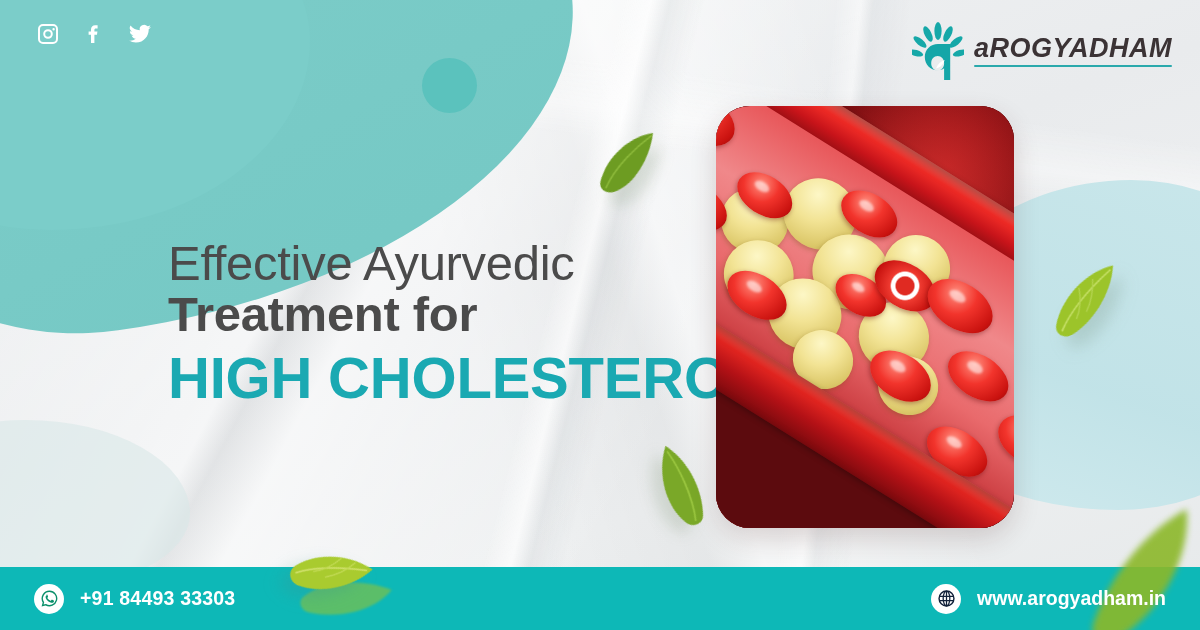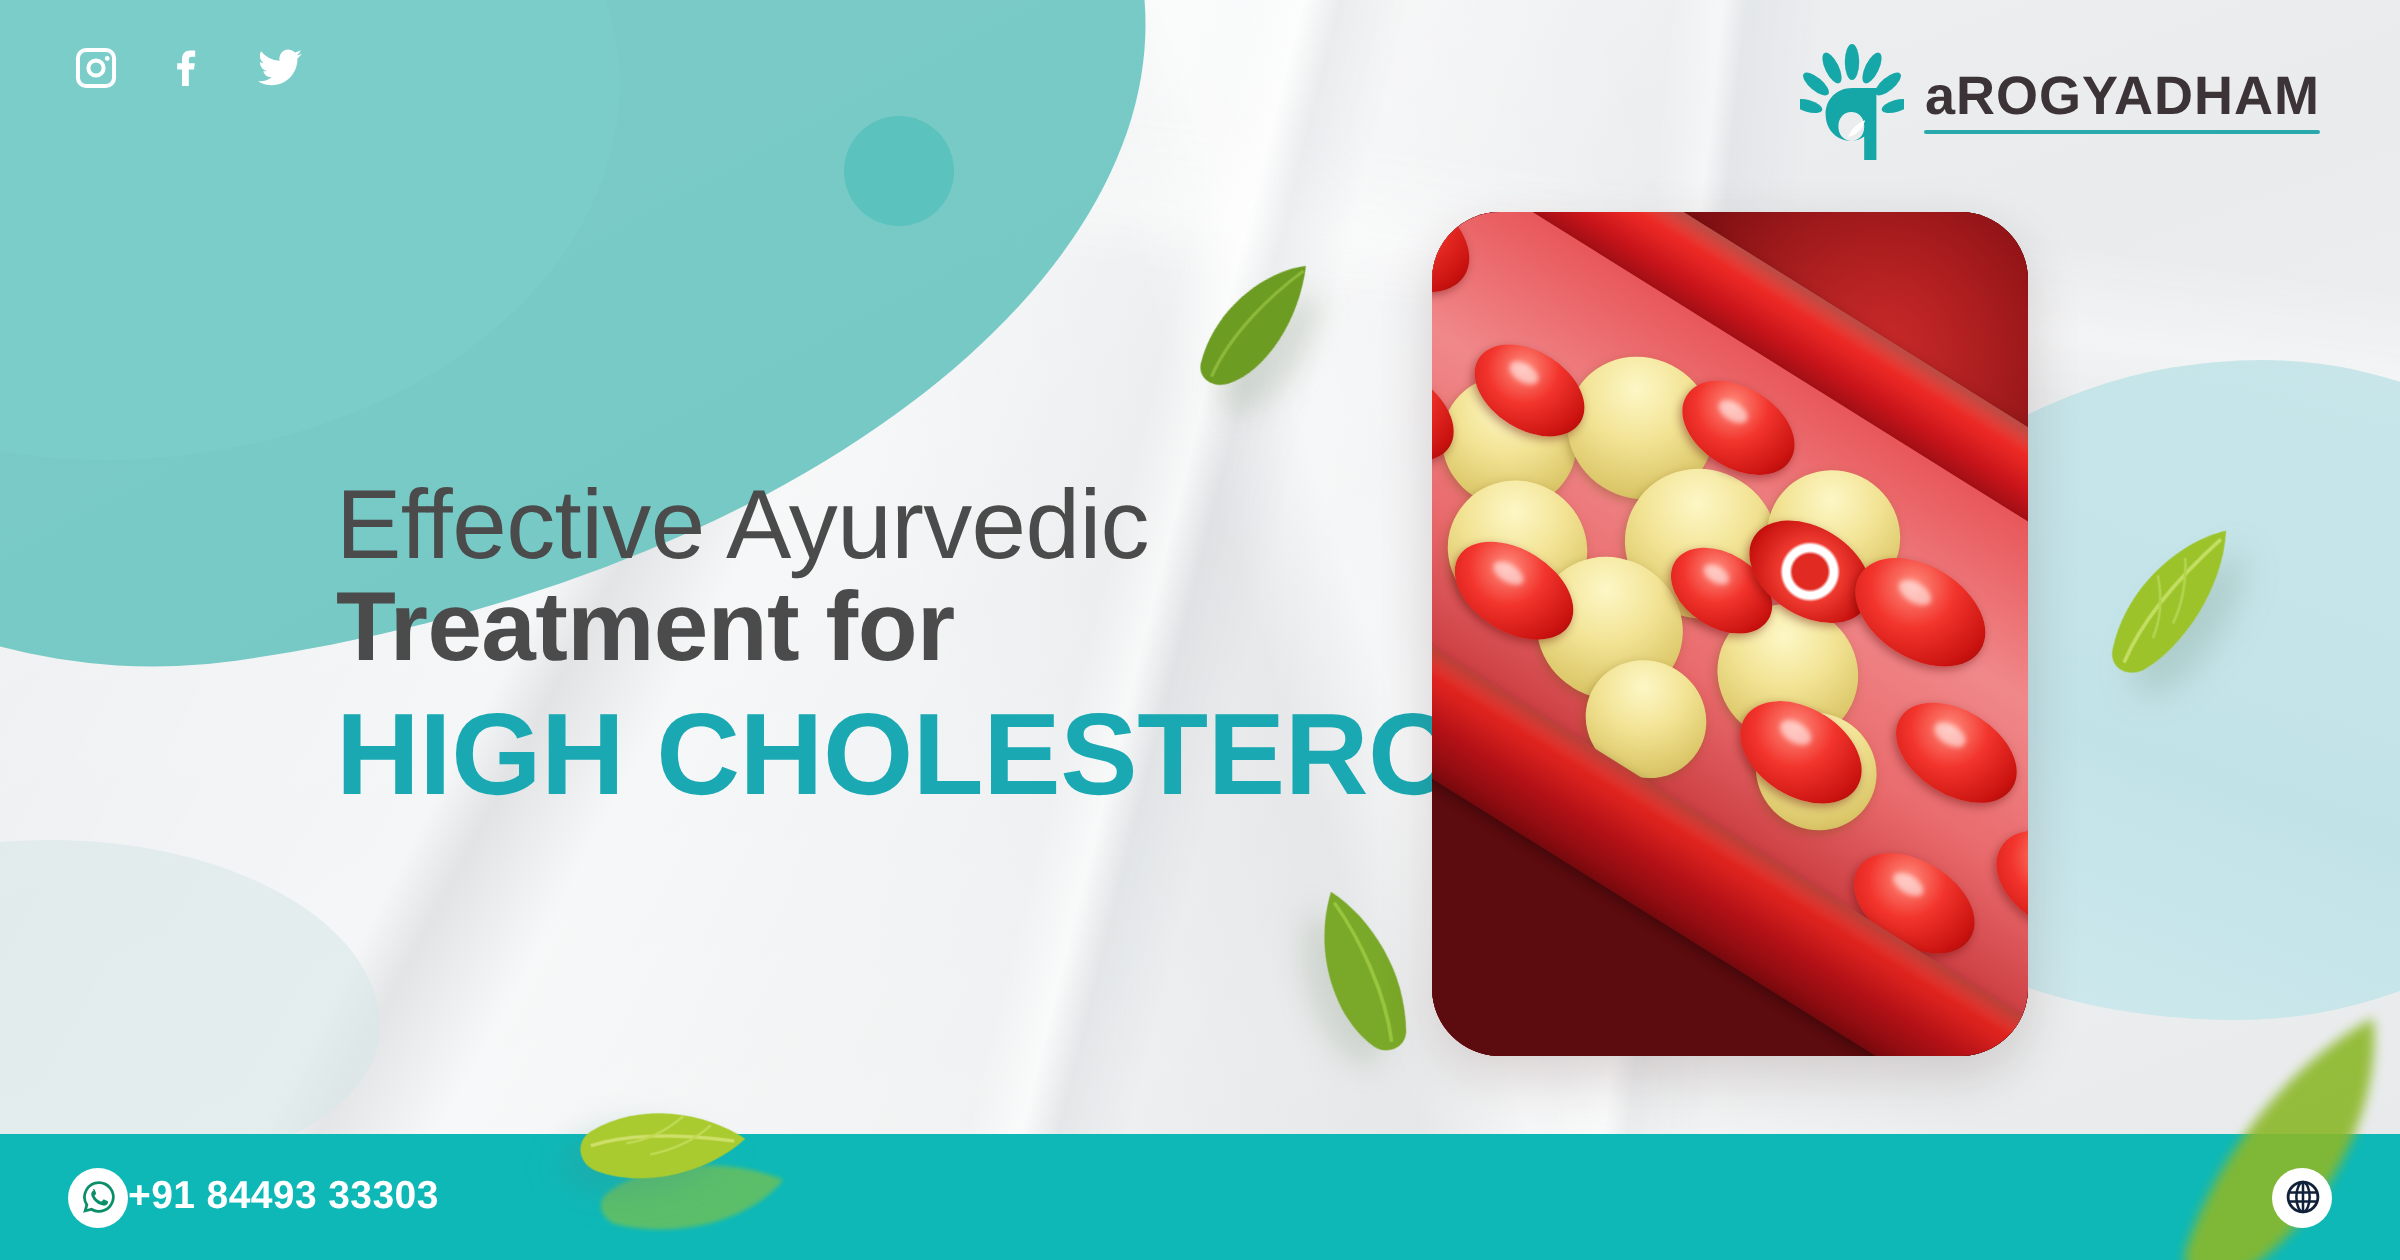--- a/index.html
+++ b/index.html
@@ -54,21 +54,21 @@
     background:#d9e7e8;opacity:.6;
     border-radius:50% 50% 45% 55% / 60% 55% 45% 40%;
   }
 
   
   .socials{position:absolute;left:36px;top:22px;display:flex;gap:22px;align-items:center;z-index:7;}
   .soc{width:24px;height:24px;display:block;}
   .soc svg{width:100%;height:100%;display:block;fill:#ffffff;}
 
   
-  .logo{position:absolute;right:40px;top:22px;display:flex;align-items:center;gap:10px;z-index:8;}
+  .logo{position:absolute;right:28px;top:22px;display:flex;align-items:center;gap:10px;z-index:8;font-style:italic;}
   .logo-mark{width:52px;height:60px;position:relative;flex:0 0 auto;}
   .logo-mark svg{width:100%;height:100%;display:block;}
   .logo-txt{display:flex;flex-direction:column;align-items:stretch;}
   .logo-name{
     font-family:"Liberation Sans Narrow","Liberation Sans",sans-serif;
     font-weight:700;font-size:27px;letter-spacing:.5px;color:#3b3335;
     line-height:1;text-transform:uppercase;
   }
   .logo-name .lead{text-transform:lowercase;}
   .logo-rule{height:2px;background:#2aa9ac;margin:3px 0 3px;border-radius:2px;}
@@ -159,21 +159,21 @@
   
   .footer{
     position:absolute;left:0;bottom:0;width:1200px;height:63px;
     background:#0db8b7;z-index:9;
   }
   .footer-leaf{position:absolute;bottom:0;pointer-events:none;z-index:10;}
   .footer-inner{
     position:relative;z-index:12;height:100%;display:flex;align-items:center;
     justify-content:space-between;padding:0 34px;box-sizing:border-box;
   }
-  .f-item{display:flex;align-items:center;}
+  .f-item{display:flex;align-items:center;gap:16px;}
   .f-ico{
     width:30px;height:30px;border-radius:50%;background:#ffffff;
     display:flex;align-items:center;justify-content:center;flex:0 0 auto;
   }
   .f-ico svg{width:19px;height:19px;display:block;}
   .f-txt{
     color:#ffffff;font-size:19.5px;font-weight:700;letter-spacing:.2px;
     font-family:"Liberation Sans",sans-serif;
   }
   .f-txt.url{letter-spacing:0;}
@@ -327,17 +327,18 @@
       </div>
 
       <div class="f-item">
         <span class="f-ico">
           <svg viewBox="0 0 24 24">
               <circle cx="12" cy="12" r="9.4" fill="none" stroke="#12213a" stroke-width="1.8"></circle>
               <ellipse cx="12" cy="12" rx="4.2" ry="9.4" fill="none" stroke="#12213a" stroke-width="1.6"></ellipse>
               <path d="M2.8 9.2h18.4M2.8 14.8h18.4M12 2.6v18.8" stroke="#12213a" stroke-width="1.6" fill="none"></path>
             </svg>
         </span>
+        <span class="f-txt url">www.arogyadham.in</span>
       </div>
     </div>
   </div>
 
 </div>
 
 </body></html>

